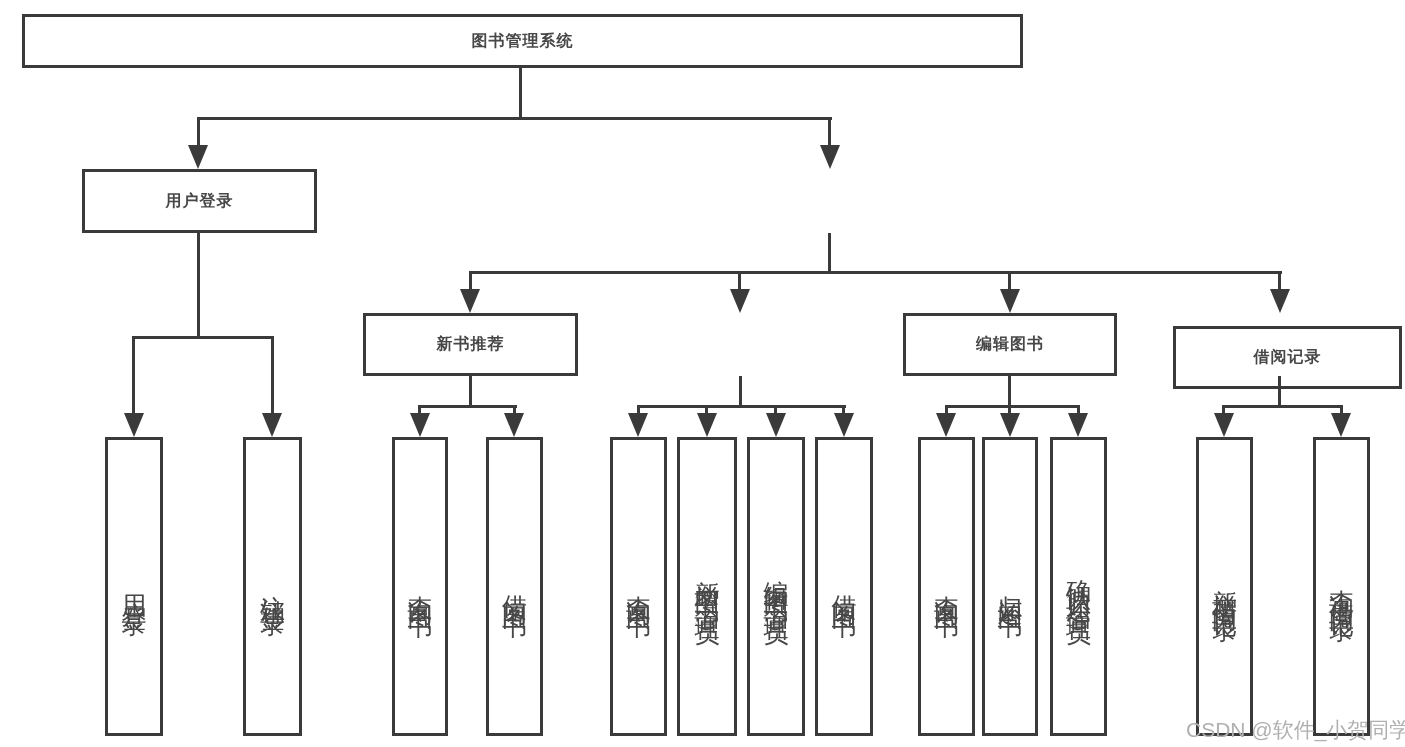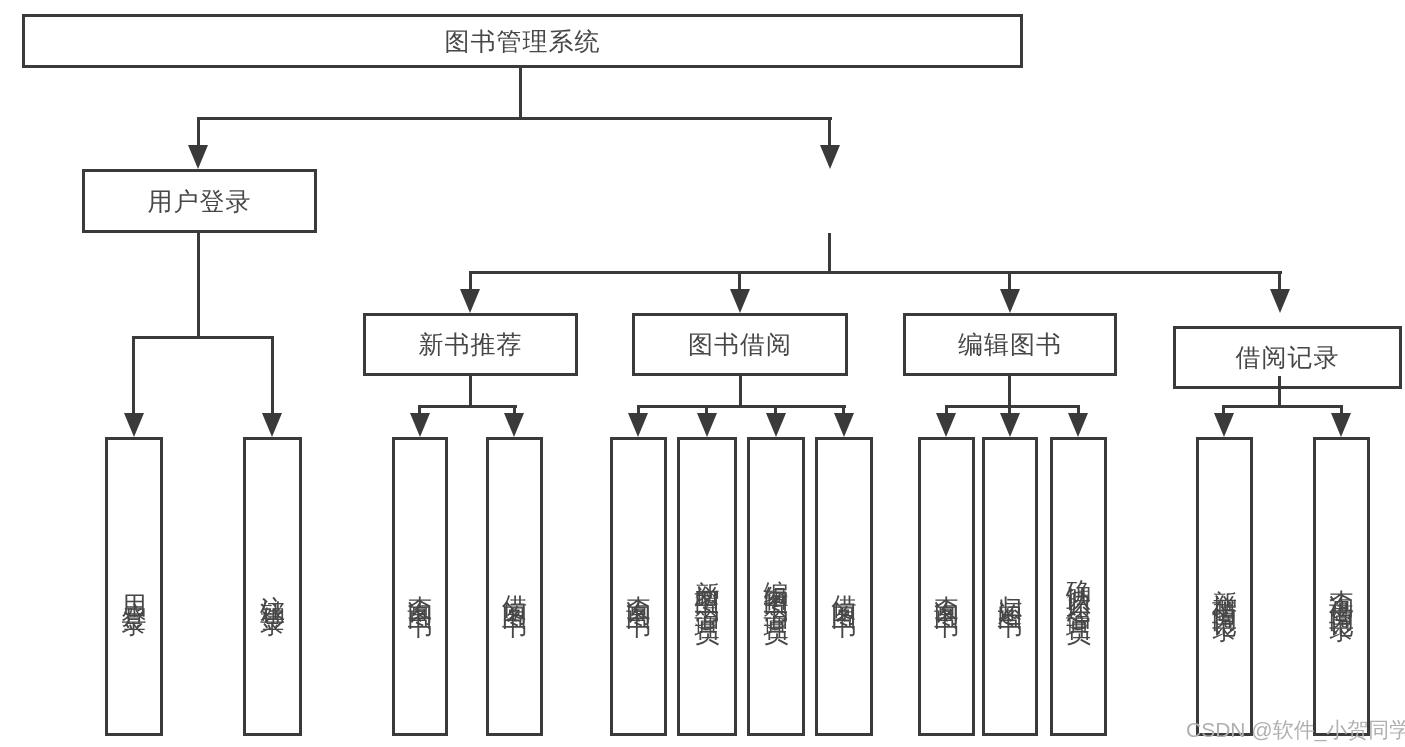--- a/index.html
+++ b/index.html
@@ -21,23 +21,24 @@
   .box{
     position:absolute;
     background:var(--node-bg);
     border:3px solid var(--line);
     display:flex;
     align-items:center;
     justify-content:center;
     color:var(--node-text);
   }
   .box.h{
-    font-size:25px;
+    font-size:16px;
     letter-spacing:1px;
     white-space:nowrap;
+    font-weight:bold;
   }
   .vtext{
     writing-mode:vertical-rl;
     text-orientation:mixed;
     font-size:25px;
     letter-spacing:6px;
     line-height:1;
     color:var(--node-text);
   }
   .vl{position:absolute;width:3px;background:var(--line);}
@@ -60,21 +61,20 @@
 </head>
 <body>
 
 <div class="canvas">
 
   <div class="box h" style="left:22px;top:14px;width:1001px;height:54px">图书管理系统</div>
 
   <div class="box h" style="left:82px;top:169px;width:235px;height:64px">用户登录</div>
 
   <div class="box h" style="left:363px;top:313px;width:215px;height:63px">新书推荐</div>
-  <div class="box h" style="left:632px;top:313px;width:216px;height:63px">图书借阅</div>
   <div class="box h" style="left:903px;top:313px;width:214px;height:63px">编辑图书</div>
   <div class="box h" style="left:1173px;top:326px;width:229px;height:63px">借阅记录</div>
 
   <div class="box v" style="left:105px;top:437px;width:58px;height:299px">
     <span class="vtext">用户登录</span>
     </div>
   <div class="box v" style="left:243px;top:437px;width:59px;height:299px">
     <span class="vtext">注销登录</span>
     </div>
 

